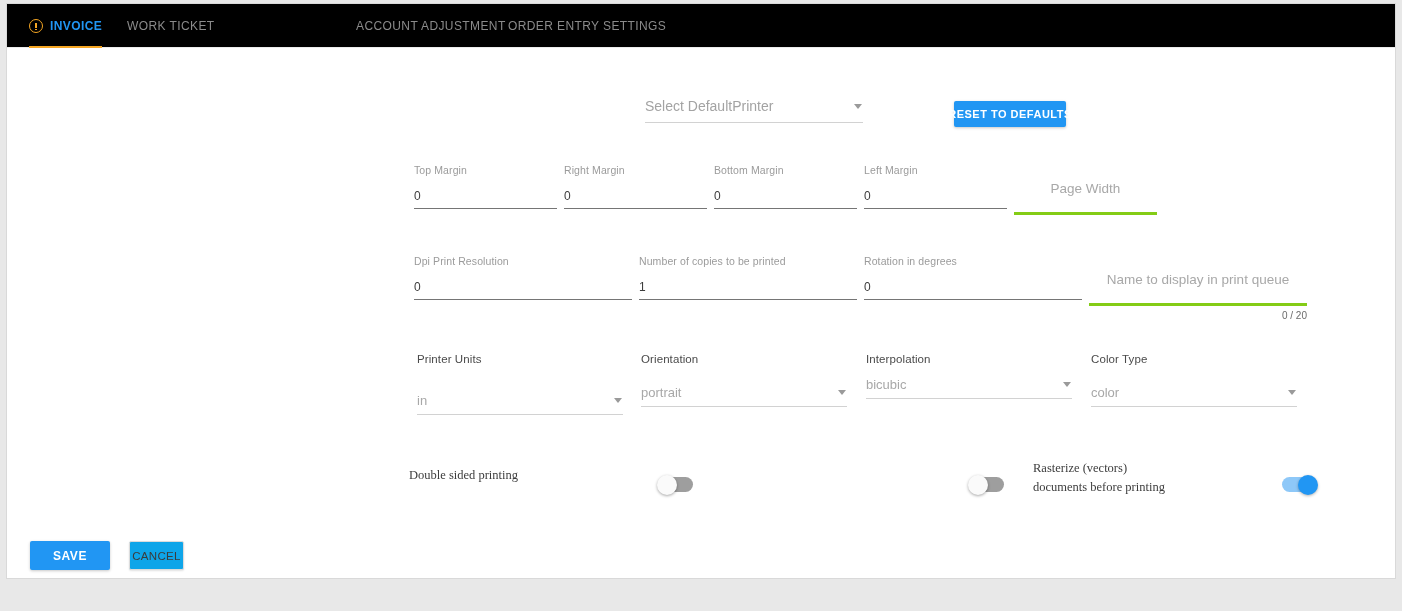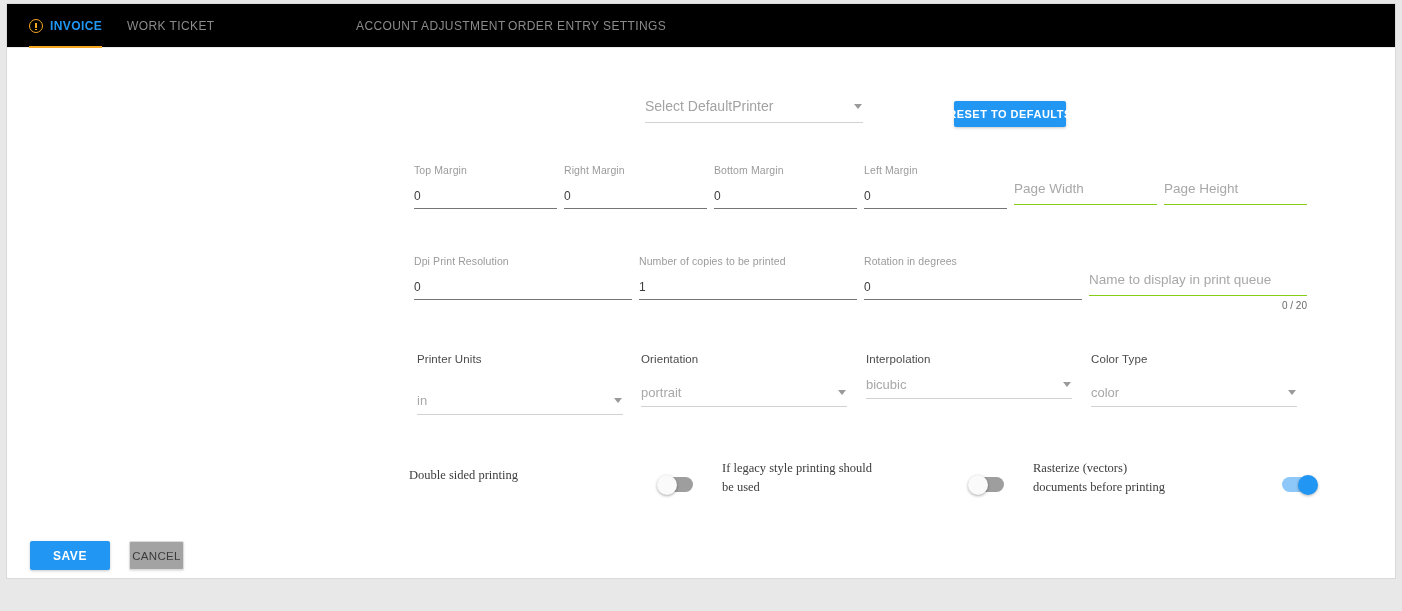--- a/index.html
+++ b/index.html
@@ -96,23 +96,24 @@
     border-bottom: 1px solid #757575;
     background: transparent;
     font-family: "Liberation Sans", sans-serif;
     font-size: 12px;
     color: #3c3c3c;
     padding: 2px 0 5px 0;
     outline: none;
     display: block;
   }
   .field-input.empty-blue {
-    border-bottom: 1px solid #84cc16;
+    border-bottom: 3px solid #84cc16;
     font-size: 13.5px;
-    padding-bottom: 8px;
+    padding-bottom: 16px;
+    text-align: center;
   }
   .field-input::placeholder { color: #a8a8a8; opacity: 1; }
   .char-counter {
     position: absolute;
     right: 0;
     top: 100%;
     margin-top: 4px;
     font-size: 10px;
     color: #6b6b6b;
     white-space: nowrap;
@@ -165,21 +166,21 @@
   }
   .btn-primary {
     background: #2196f3;
     color: #ffffff;
     border: none;
     font-weight: bold;
     letter-spacing: 0.5px;
     box-shadow: 0 1px 3px rgba(0,0,0,0.22);
   }
   .btn-secondary {
-    background: #a3a3a3;
+    background: #0ea5e9;
     color: #3b3b3b;
     border: 1px solid #dcdcdc;
     box-shadow: 0 1px 2px rgba(0,0,0,0.12);
     letter-spacing: 0.3px;
   }
 
   
   .toggle-item { position: absolute; }
   .toggle-text {
     position: absolute;
@@ -254,23 +255,20 @@
       <input class="field-input" type="text" style="margin-top: 11px;" value="0">
     </div>
     <div class="field" style="left:857px; top:160px; width:143px;">
       <div class="field-label">Left Margin</div>
       <input class="field-input" type="text" style="margin-top: 11px;" value="0">
     </div>
 
     <div class="field" style="left:1007px; top:175px; width:143px;">
       <input class="field-input empty-blue" type="text" placeholder="Page Width" style="">
     </div>
-    <div class="field" style="left:1157px; top:175px; width:143px;">
-      <input class="field-input empty-blue" type="text" placeholder="Page Height" style="">
-    </div>
 
     <div class="field" style="left:407px; top:251px; width:218px;">
       <div class="field-label">Dpi Print Resolution</div>
       <input class="field-input" type="text" style="margin-top: 11px;" value="0">
     </div>
     <div class="field" style="left:632px; top:251px; width:218px;">
       <div class="field-label">Number of copies to be printed</div>
       <input class="field-input" type="text" style="margin-top: 11px;" value="1">
     </div>
     <div class="field" style="left:857px; top:251px; width:218px;">
@@ -312,21 +310,20 @@
     </div>
 
     <div class="toggle-item" style="left:402px; top:462px; width:290px; height:50px;">
       <div class="toggle-text" style="top:0;">Double sided printing</div>
       <div class="switch" style="left:250px; top:11px;">
         <span class="knob"></span>
       </div>
     </div>
 
     <div class="toggle-item" style="left:715px; top:455px; width:290px; height:60px;">
-      <div class="toggle-text" style="top:0;">If legacy style printing should be used</div>
       <div class="switch" style="left:248px; top:18px;">
         <span class="knob"></span>
       </div>
     </div>
 
     <div class="toggle-item" style="left:1026px; top:455px; width:290px; height:60px;">
       <div class="toggle-text" style="top:0;">Rasterize (vectors) documents before printing</div>
       <div class="switch on" style="left:249px; top:18px;">
         <span class="knob"></span>
       </div>

